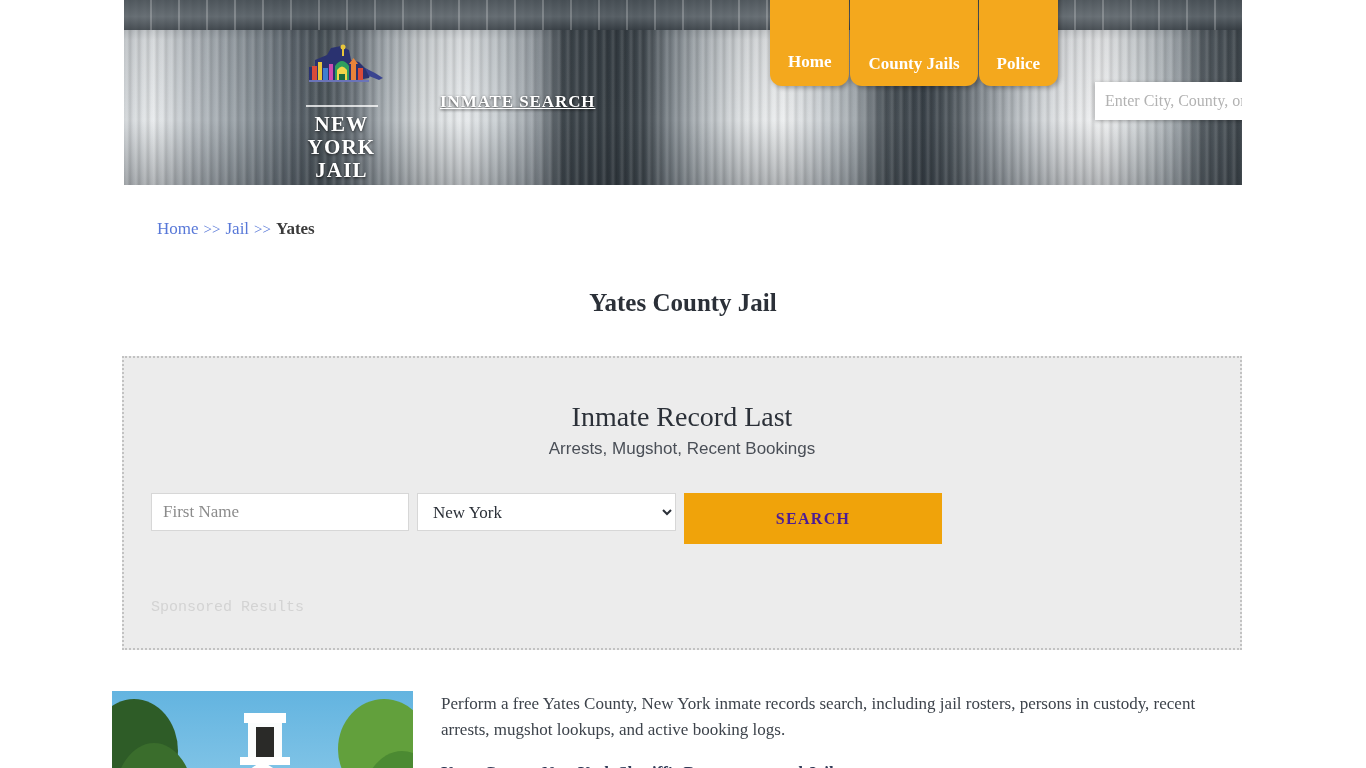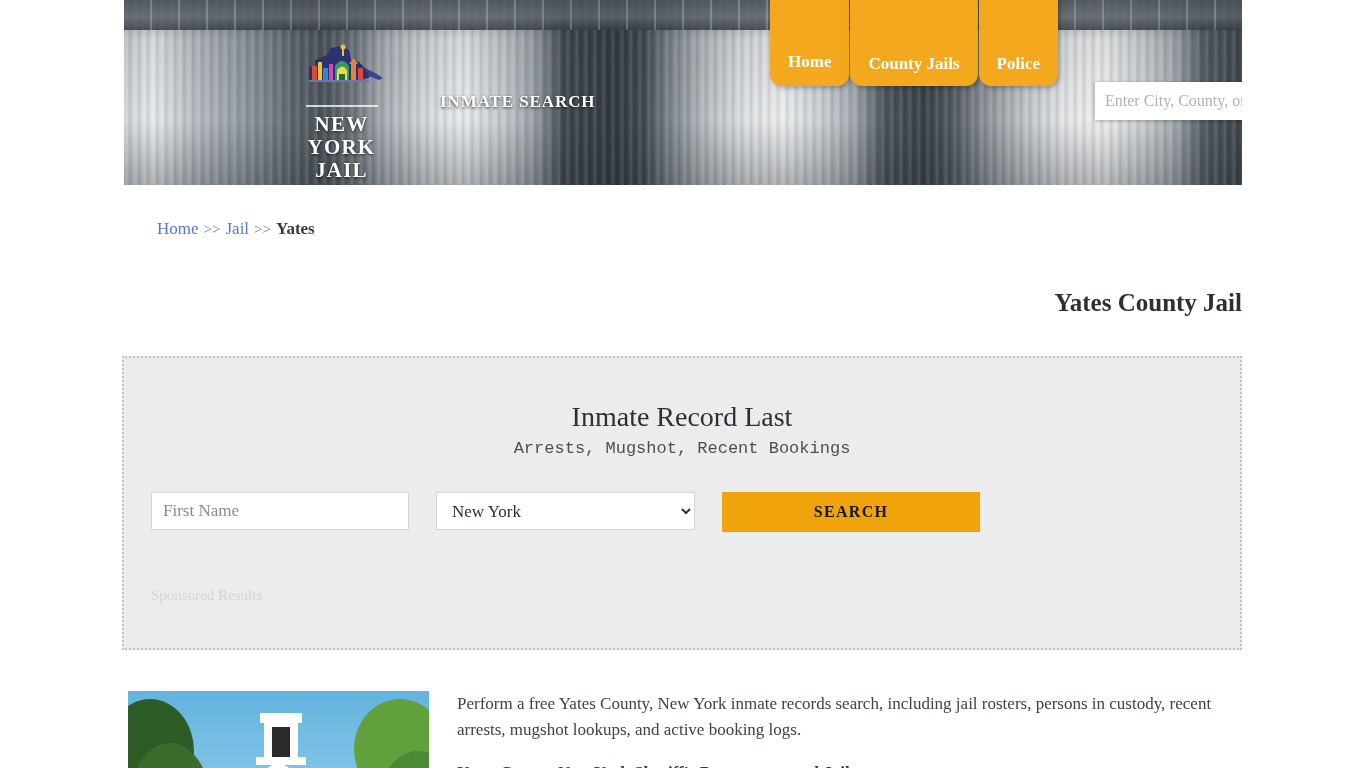--- a/index.html
+++ b/index.html
@@ -108,20 +108,21 @@
   .inmate-search-label {
     position: absolute;
     left: 316px;
     top: 92px;
     font-family: "Liberation Serif", serif;
     font-weight: 700;
     font-size: 17px;
     letter-spacing: 0.9px;
     color: #ffffff;
     text-shadow: 0 1px 3px rgba(0,0,0,.75);
+    text-decoration: underline;
   }
 
   
   .nav {
     position: absolute;
     left: 646px;
     top: -14px;
     display: flex;
     align-items: flex-end;
   }
@@ -178,21 +179,21 @@
   .breadcrumb a { color: #5878d8; text-decoration: none; cursor: pointer; }
   .breadcrumb .sep { color: #5878d8; margin: 0 5px; font-size: 15px; }
   .breadcrumb .current { color: #3a3a3a; font-weight: 700; }
 
   
   .page-title {
     position: absolute;
     left: 124px;
     top: 272px;
     width: 1118px;
-    text-align: right;
+    text-align: center;
     font-family: "Liberation Serif", serif;
     font-size: 25px;
     font-weight: 700;
     color: #2b3038;
   }
 
   
   .widget {
     position: absolute;
     left: 122px;
@@ -205,69 +206,69 @@
   }
   .widget-title {
     text-align: center;
     font-family: "Liberation Serif", serif;
     font-size: 28px;
     color: #2b3038;
     margin-top: 43px;
   }
   .widget-sub {
     text-align: center;
-    font-family: Liberation Mono, monospace;
+    font-family: Liberation Sans, sans-serif;
     font-size: 17px;
     color: #4a4f57;
     margin-top: 6px;
   }
   .widget-form {
     display: flex;
     margin: 34px 27px 0 27px;
-    gap: 27px;
+    gap: 8px;
   }
   .widget-form input[type="text"],
   .widget-form select {
     height: 38px;
     box-sizing: border-box;
     border: 1px solid #d7d7d7;
     background: #ffffff;
     font-family: "Liberation Serif", serif;
     font-size: 17px;
     color: #2b3038;
     padding: 0 11px;
     outline: none;
   }
   .widget-form input::placeholder { color: #8b8b8b; }
   .f-first { width: 258px; }
   .f-last  { width: 258px; }
   .f-state { width: 259px; }
   .btn-search {
     width: 258px;
-    height: 40px;
+    height: 51px;
     background: #F0A30A;
     border: none;
-    color: #0f172a;
+    color: #4c1d95;
     font-family: "Liberation Serif", serif;
     font-size: 16px;
     font-weight: 700;
     letter-spacing: 1.3px;
     cursor: pointer;
   }
   .sponsored-label {
     margin: 55px 0 0 27px;
-    font-family: Liberation Serif, serif;
+    font-family: Liberation Mono, monospace;
     font-size: 15px;
     color: #d3d3d3;
   }
 
   
   .content {
     position: absolute;
-    left: 128px;
+    left: 112px;
     top: 691px;
     width: 1118px;
     height: 77px;
     overflow: hidden;
   }
   .content-thumb {
     position: absolute;
     left: 0; top: 0;
     width: 301px;
     height: 200px;

